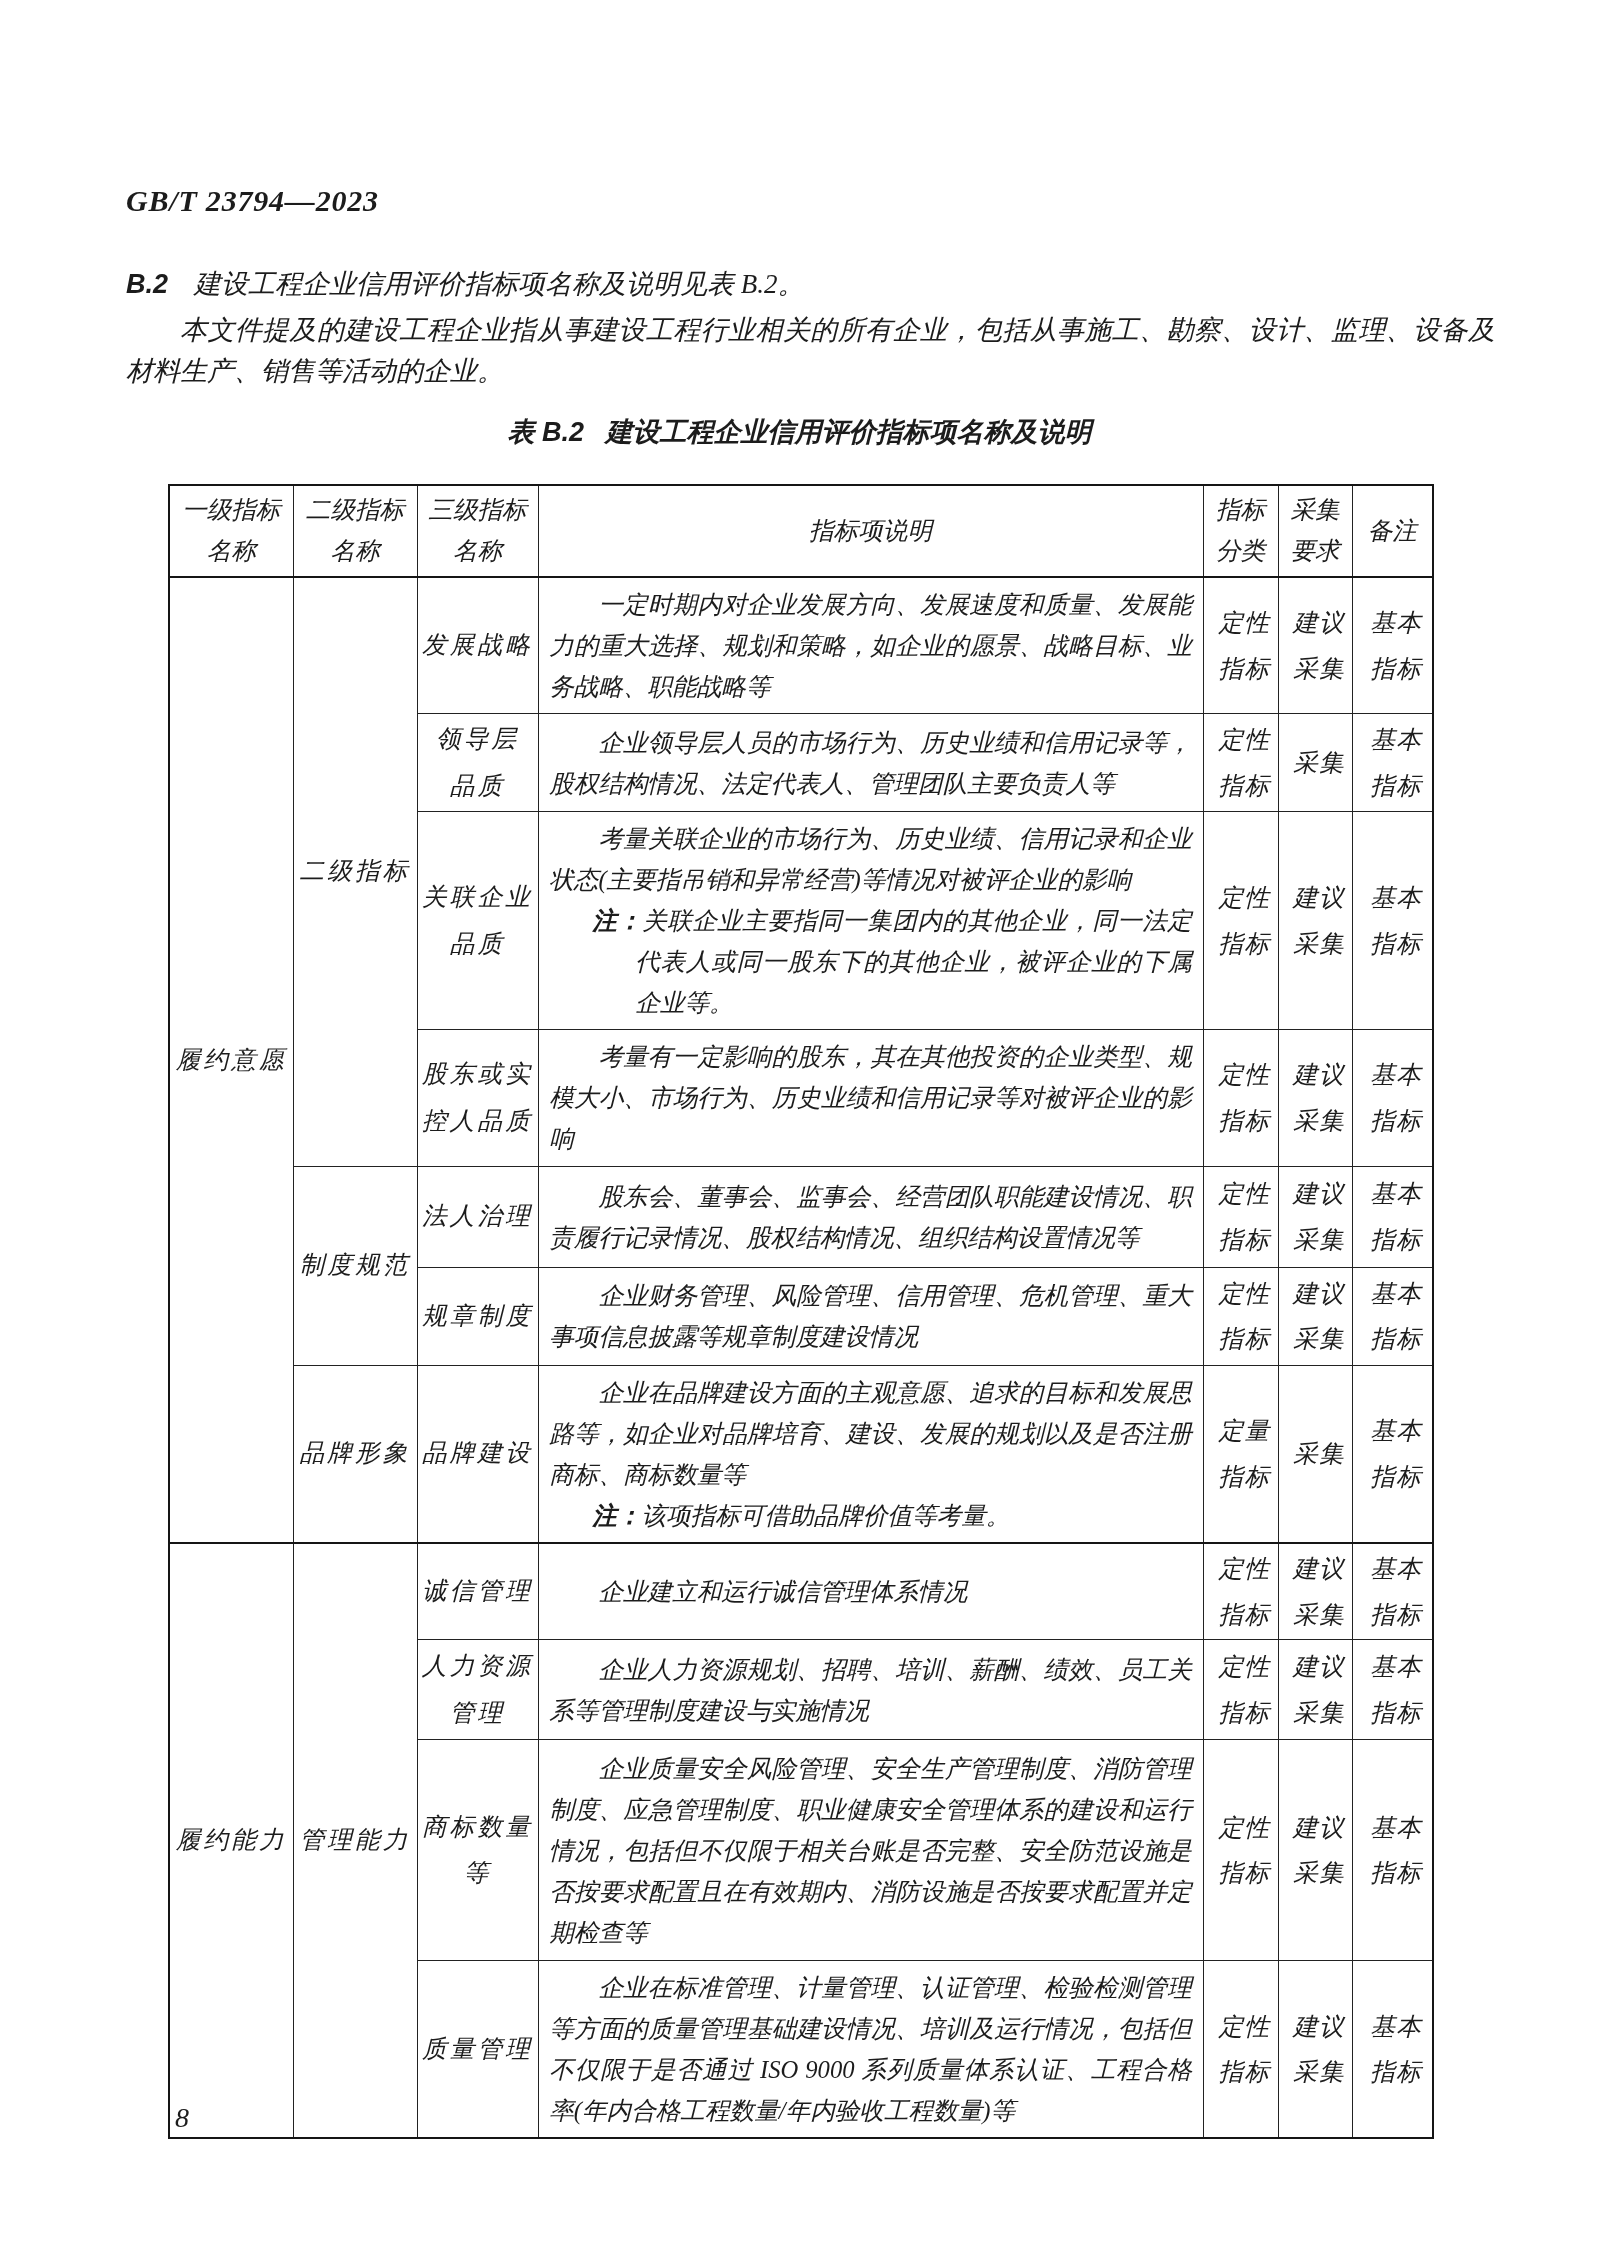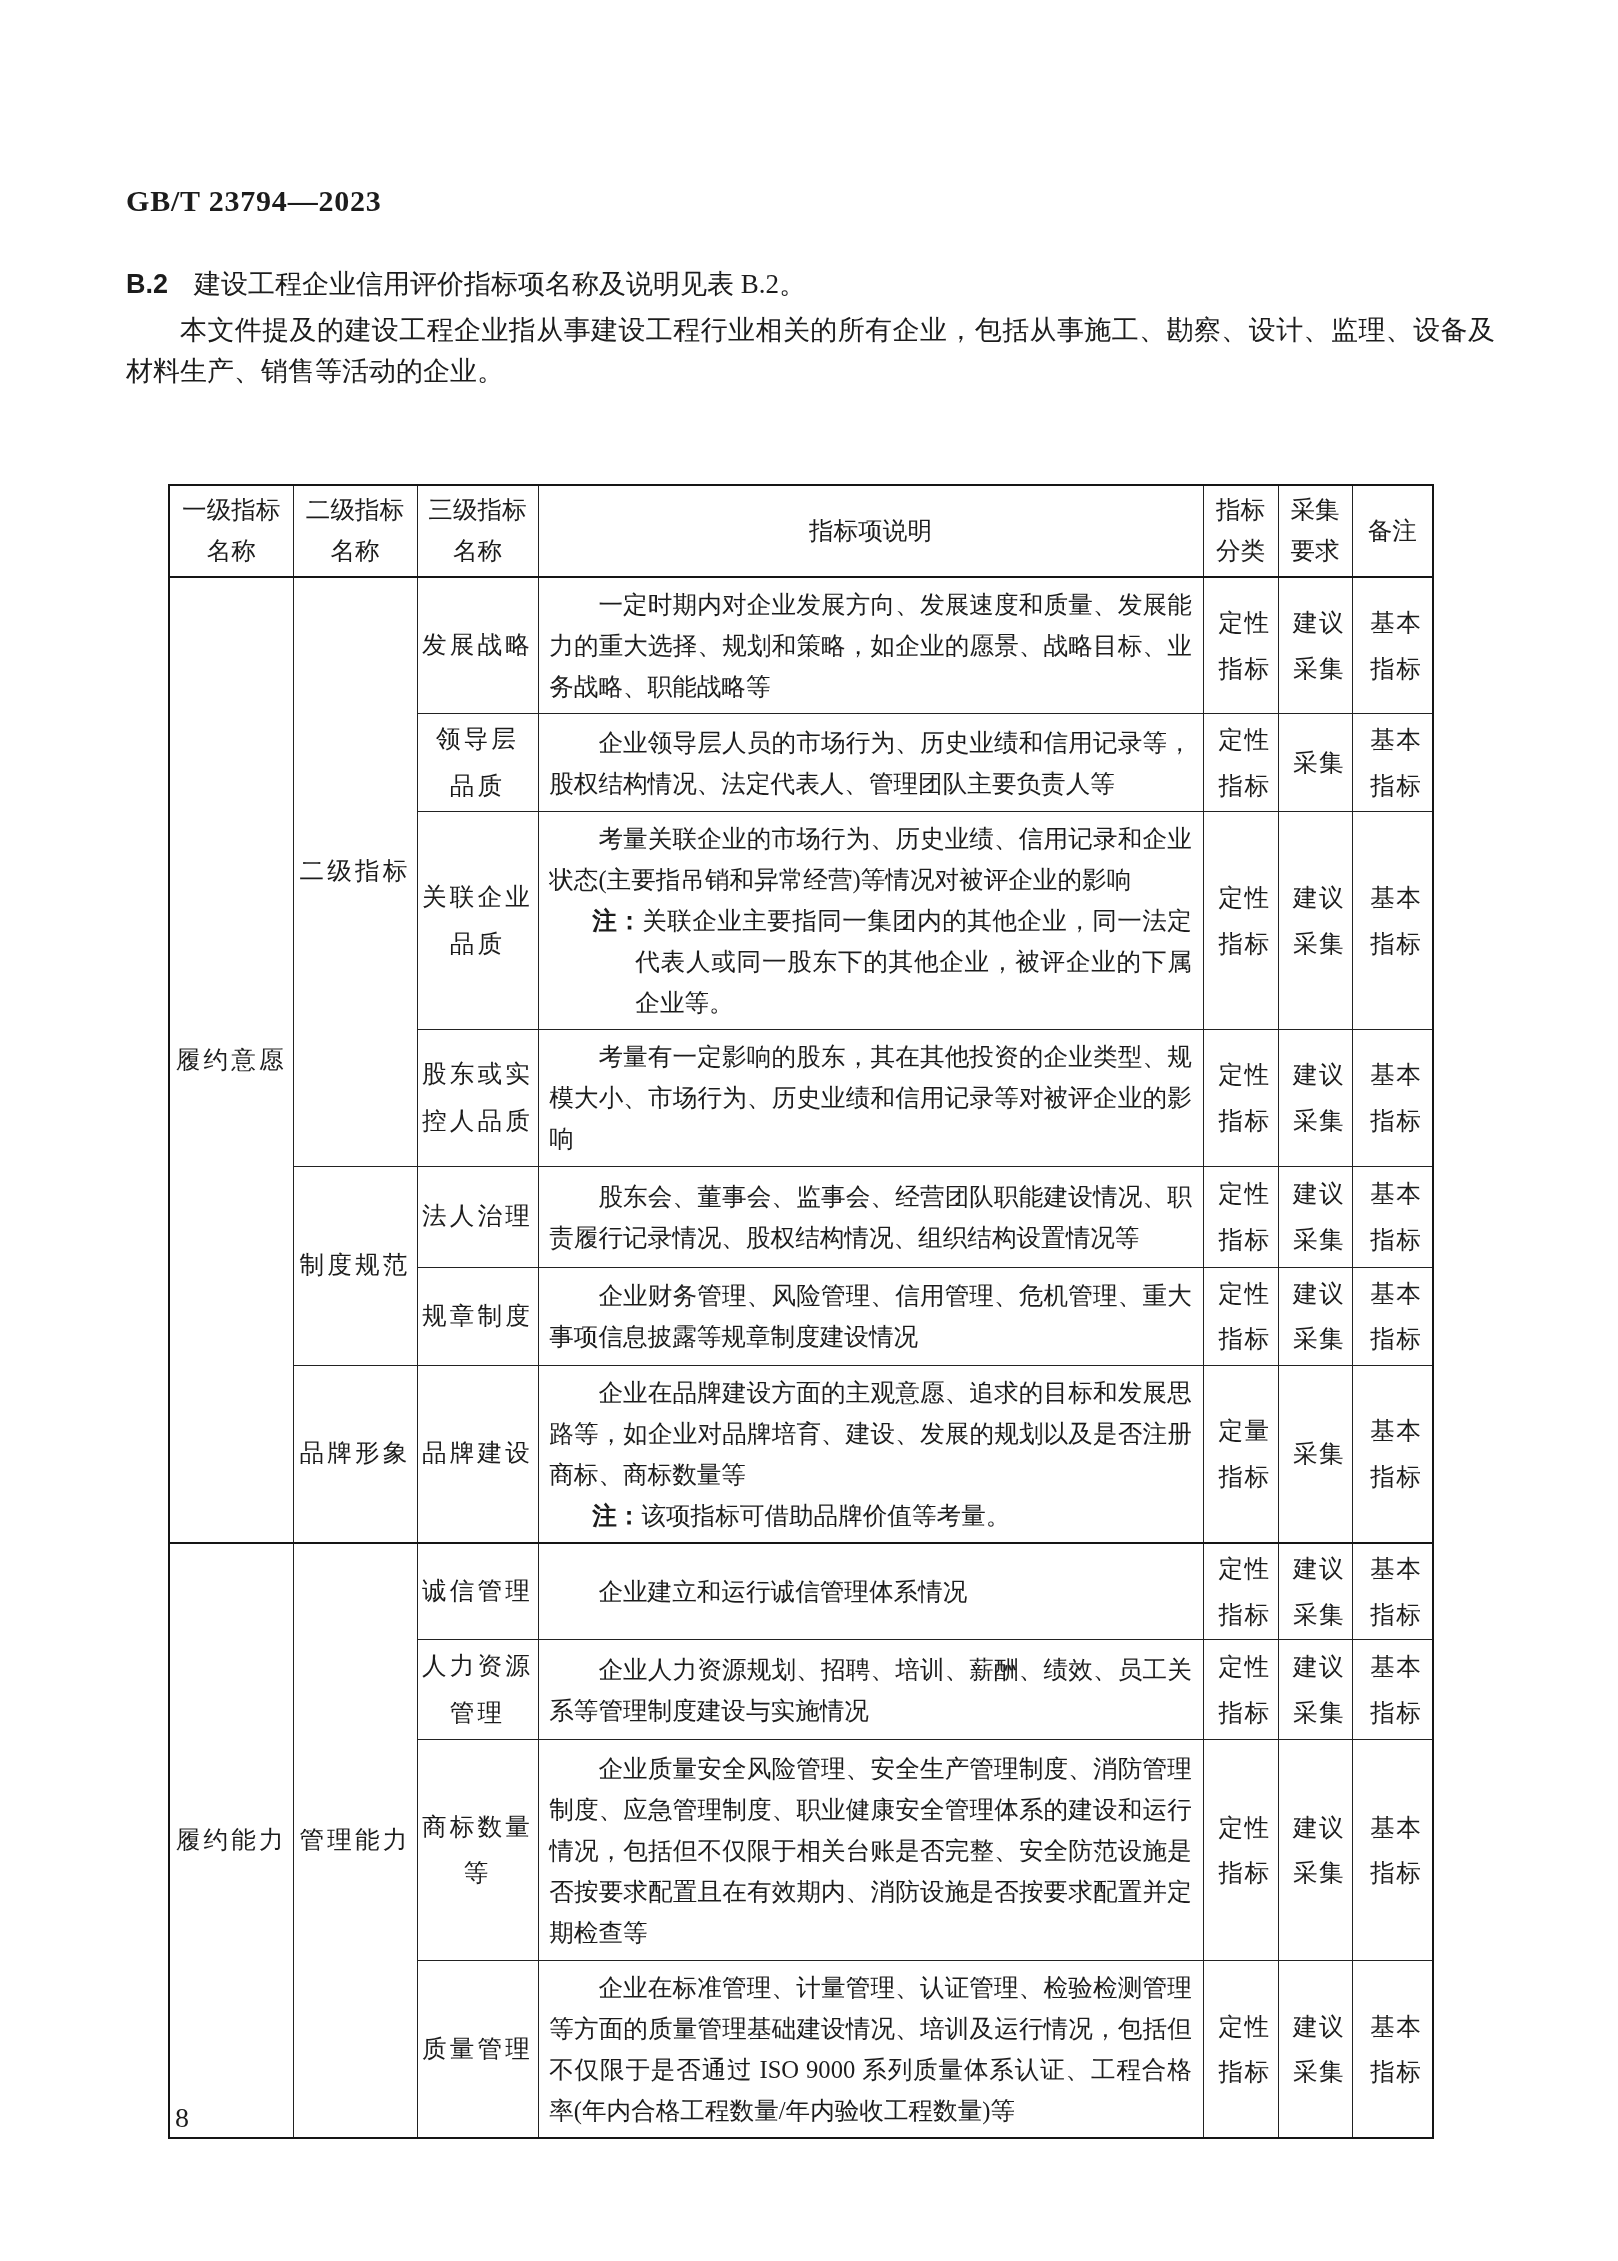--- a/index.html
+++ b/index.html
@@ -8,20 +8,21 @@
     background: #ffffff;
   }
   .page {
     position: relative;
     width: 1618px;
     height: 2261px;
     background: #ffffff;
     color: #1c1c1c;
     font-family: "Liberation Serif", "DejaVu Serif", serif;
     overflow: hidden;
+    font-style: italic;
   }
 
   
   .doc-number {
     position: absolute;
     left: 126px;
     top: 184px;
     font-size: 30px;
     font-weight: bold;
     letter-spacing: 0.8px;
@@ -148,20 +149,23 @@
 <div class="page">
 
   <div class="doc-number">GB/T 23794—2023</div>
 
   <div class="clause-line">
     <span class="clause-id">B.2</span><span>建设工程企业信用评价指标项名称及说明见表 B.2。</span>
   </div>
 
   <div class="intro-para">本文件提及的建设工程企业指从事建设工程行业相关的所有企业，包括从事施工、勘察、设计、监理、设备及材料生产、销售等活动的企业。</div>
 
+  <div class="table-title">
+    <span class="title-label">表 B.2</span><span>建设工程企业信用评价指标项名称及说明</span>
+  </div>
 
   <table class="indicator-table">
     <colgroup>
       <col style="width:124px">
         <col style="width:124px">
         <col style="width:121px">
       <col style="width:665px">
         <col style="width:75px">
         <col style="width:74px">
       <col style="width:81px">

